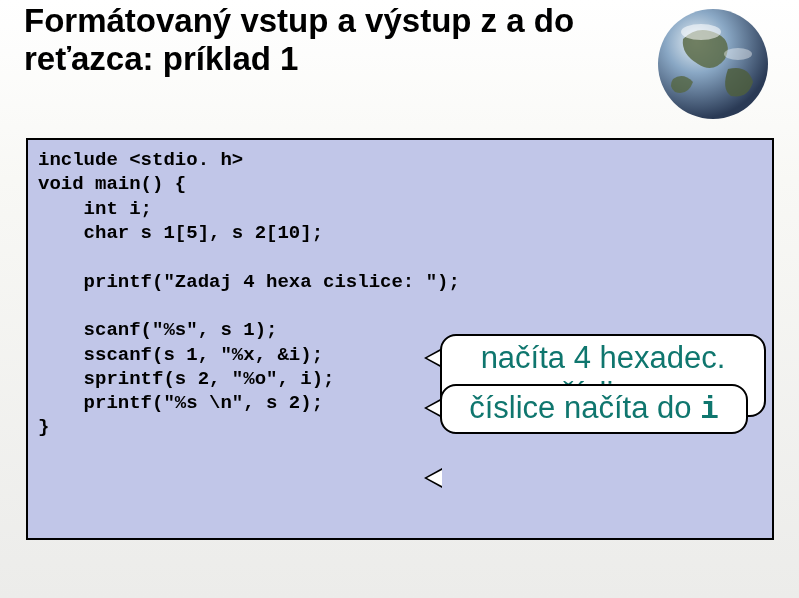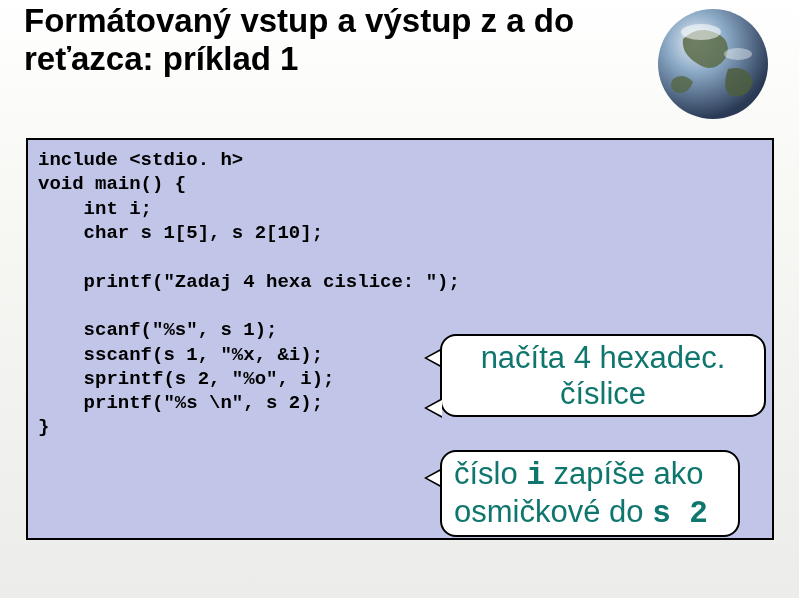--- a/index.html
+++ b/index.html
@@ -121,19 +121,19 @@
 <span>    sprintf(s 2, "%o", i);</span>
 <span>    printf("%s \n", s 2);</span>
 <span>}</span></div>
 
   <div class="tail tail-left t1"></div>
   <div class="callout c1">
     <span>načíta 4 hexadec. číslice</span>
   </div>
 
   <div class="tail tail-left t2"></div>
+  <div class="callout c2">
+    <span>číslice načíta do </span><span class="codelike">i</span>
+  </div>
 
   <div class="tail tail-left t3"></div>
-  <div class="callout c3">
-    <span>číslo </span><span class="codelike">i</span><span> zapíše ako osmičkové do </span><span class="codelike">s 2</span>
-  </div>
 
 </div>
 
 </body></html>

